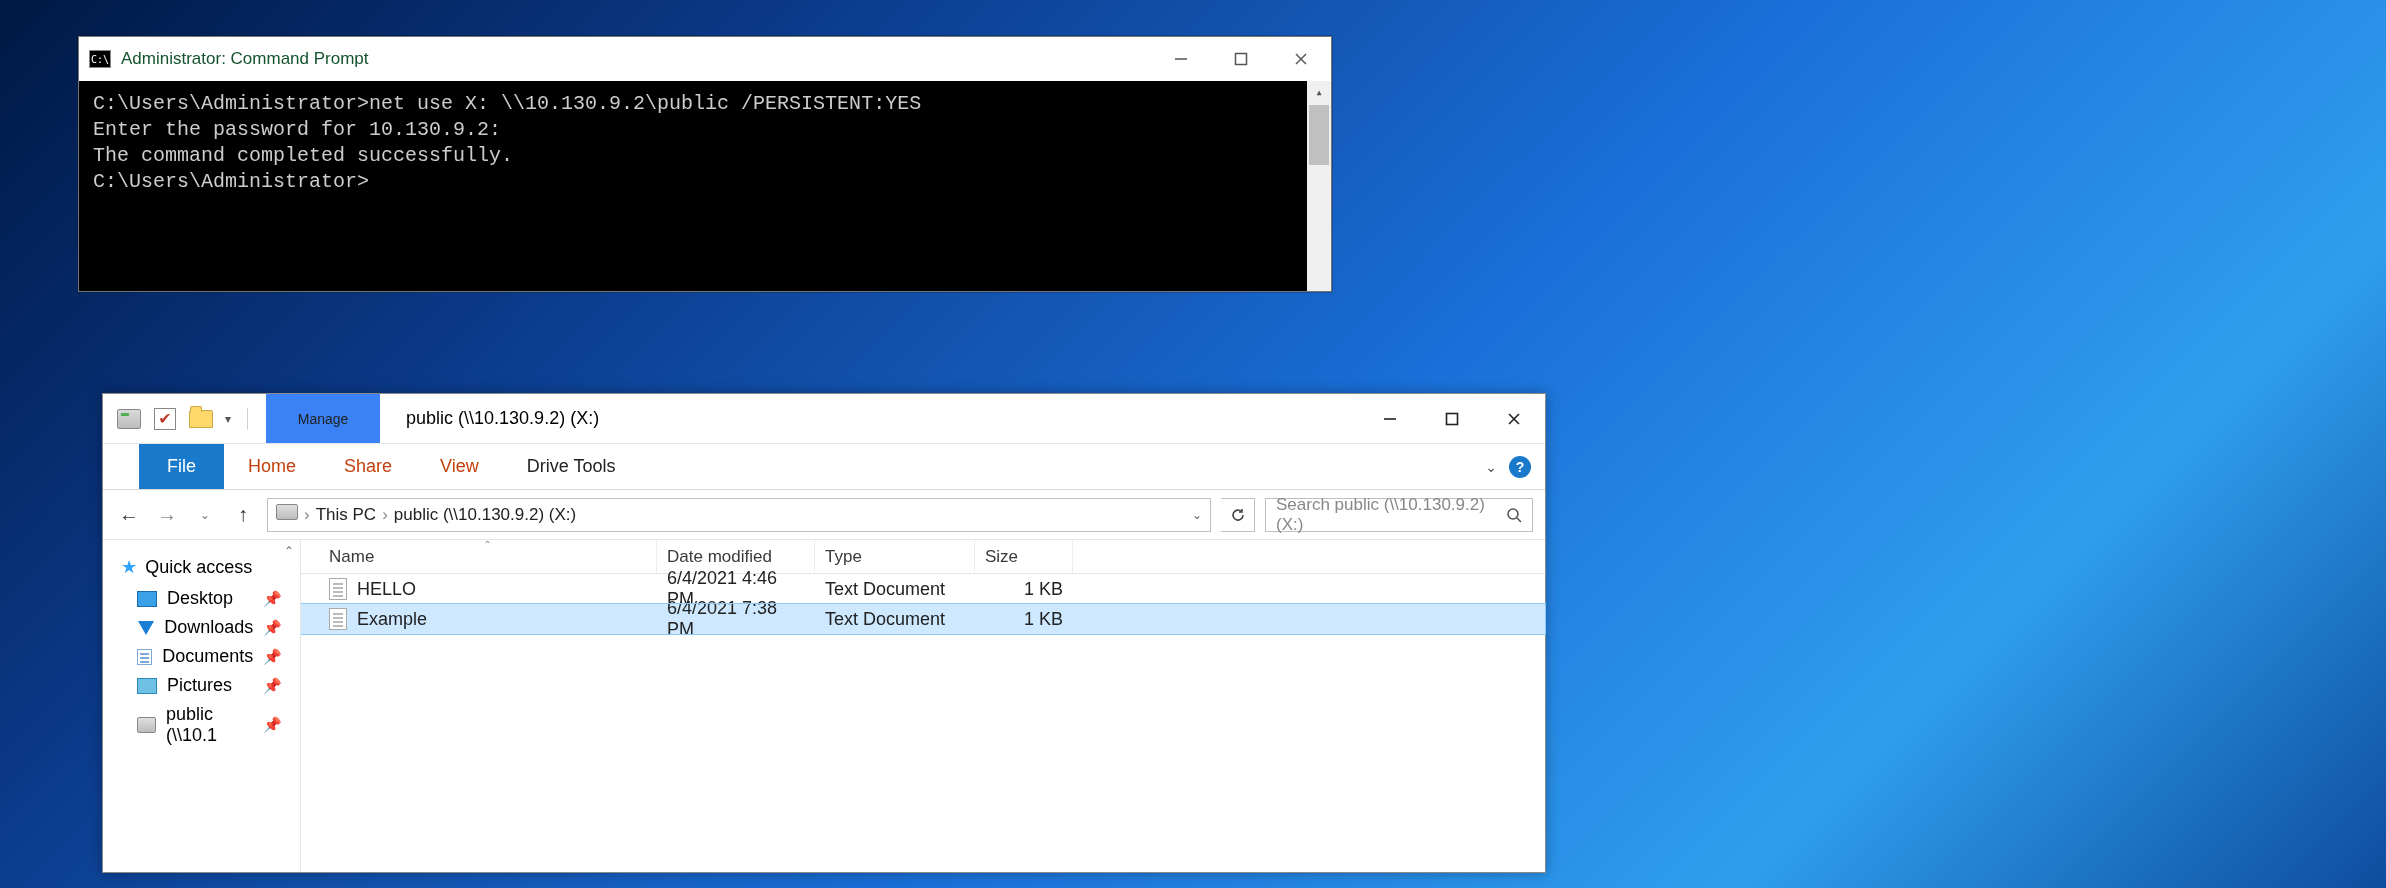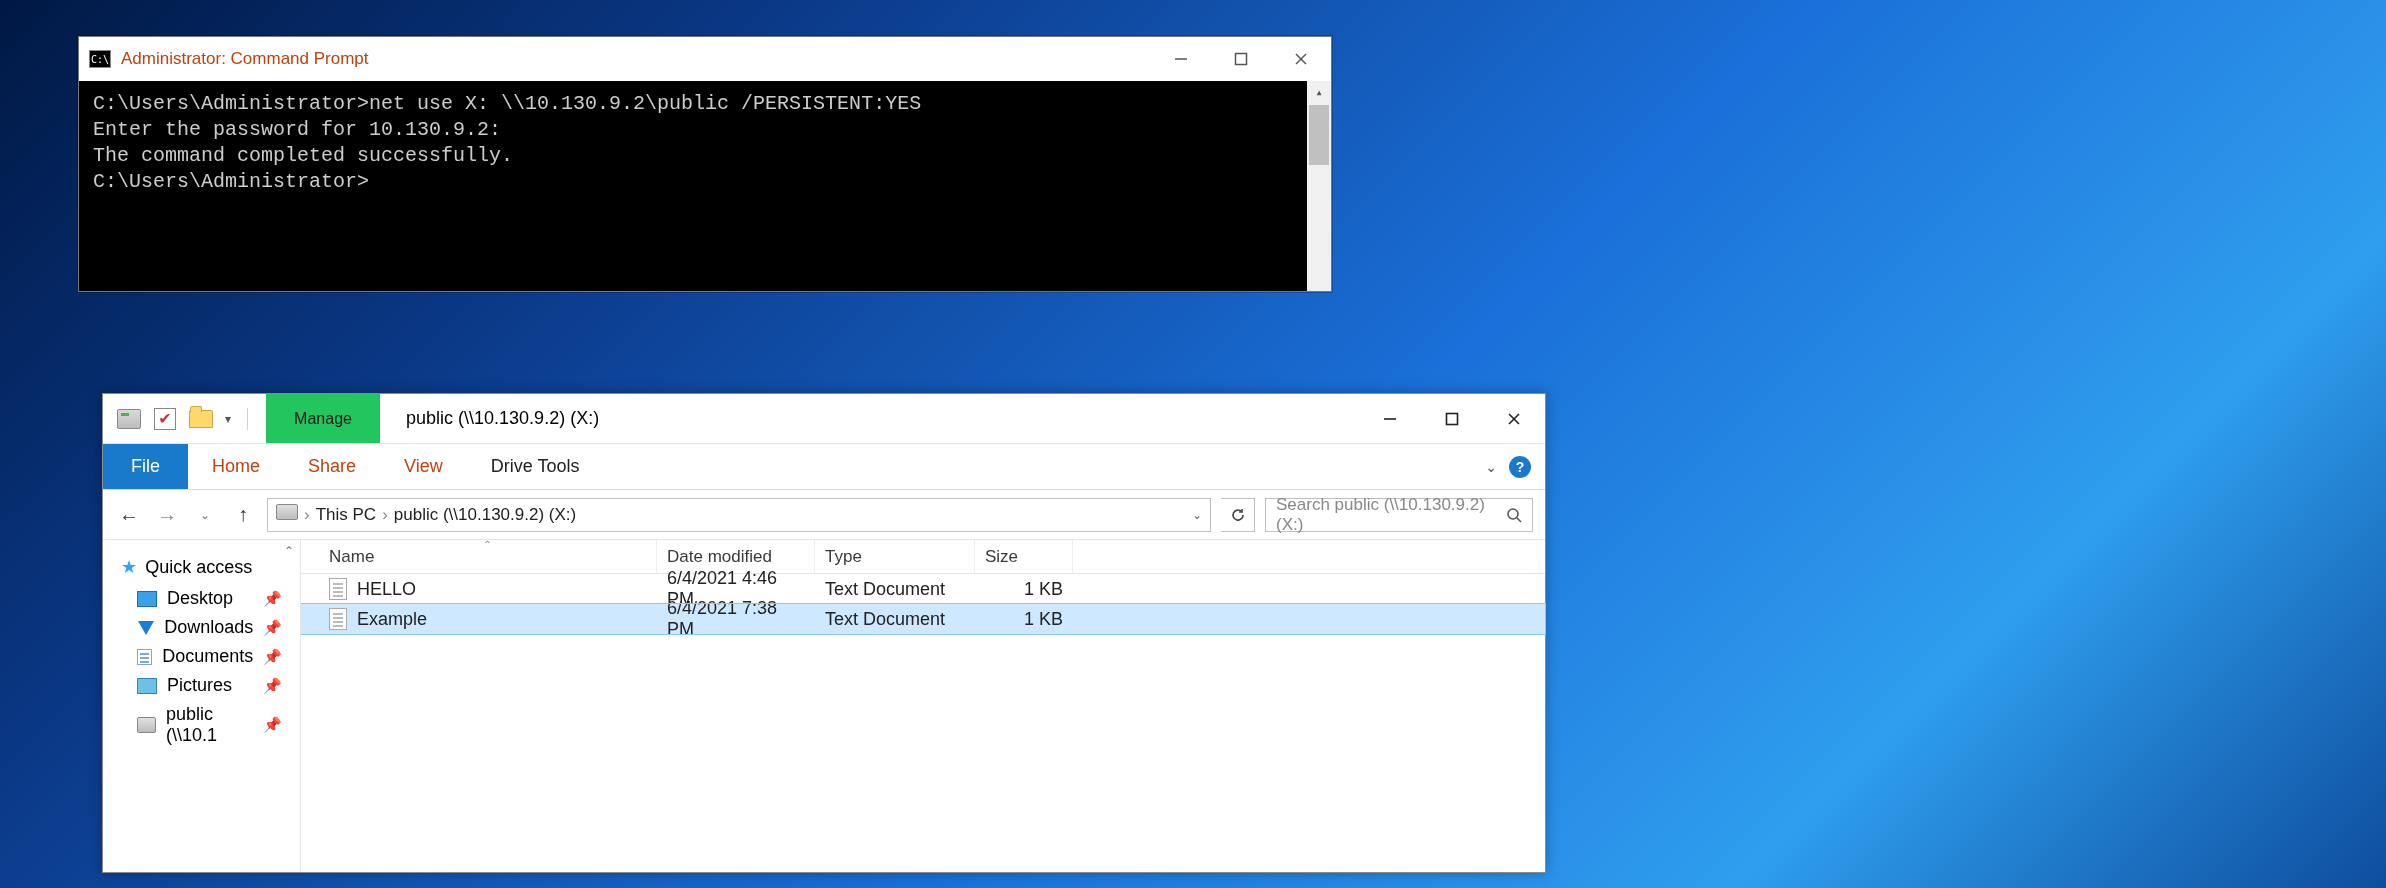--- a/index.html
+++ b/index.html
@@ -38,21 +38,21 @@
     color: #fff;
     font-size: 10px;
     font-family: Consolas, monospace;
     display: flex;
     align-items: center;
     justify-content: center;
     margin-right: 10px;
     border: 1px solid #888;
   }
   .cmd-title {
-    color: #c2410c;
+    color: #14532d;
     font-size: 17px;
   }
   .cmd-winctrls {
     margin-left: auto;
     display: flex;
     height: 100%;
   }
   .cmd-winctrls > div {
     width: 60px;
     display: flex;
@@ -133,25 +133,25 @@
   .qat-icon { width: 24px; height: 24px; display:flex; align-items:center; justify-content:center; }
   .qat-drive { width:26px; height:20px; background:linear-gradient(#d9d9d9,#bcbcbc); border:1px solid #888; border-radius:2px; position:relative;}
   .qat-drive::after{content:"";position:absolute;left:3px;top:3px;width:8px;height:3px;background:#4caf50;}
   .qat-check { width:22px;height:22px;border:1px solid #888;display:flex;align-items:center;justify-content:center;color:#c0392b;font-size:16px;}
   .qat-folder { width:24px;height:18px;background:#ffd86b;border:1px solid #caa844;border-radius:2px 2px 0 0; position:relative;}
   .qat-folder::before{content:"";position:absolute;top:-5px;left:0;width:10px;height:5px;background:#ffd86b;border:1px solid #caa844;border-bottom:none;border-radius:2px 2px 0 0;}
   .qat-sep { width:1px;height:22px;background:#d0d0d0; margin-left:4px;}
   .qat-caret { font-size:12px;color:#555;}
   .ex-manage-tab {
     width: 114px;
-    background: #22c55e;
+    background: #3b82f6;
     display: flex;
     align-items: center;
     justify-content: center;
-    font-size: 16px;
+    font-size: 14px;
     color: #202020;
     margin-left: 4px;
   }
   .ex-title-text {
     display: flex;
     align-items: center;
     padding-left: 26px;
     font-size: 18px;
     color: #000;
   }
@@ -182,20 +182,21 @@
     padding: 0 24px;
     display: flex;
     align-items: center;
     font-size: 18px;
     color: #c2410c;
   }
   .ribbon-tab.file {
     background: #1979ca;
     color: #fff;
     padding: 0 28px;
+    margin-left: 36px;
   }
   .ribbon-tab.tools {
     color: #222;
   }
   .ribbon-right { margin-left:auto; display:flex; align-items:center; padding-right:14px; gap:12px;}
   .ribbon-caret { font-size:14px;color:#555;}
   .help-circle { width:22px;height:22px;border-radius:50%;background:#1979ca;color:#fff;display:flex;align-items:center;justify-content:center;font-size:14px;font-weight:bold;}
 
   
   .ex-address-row {

